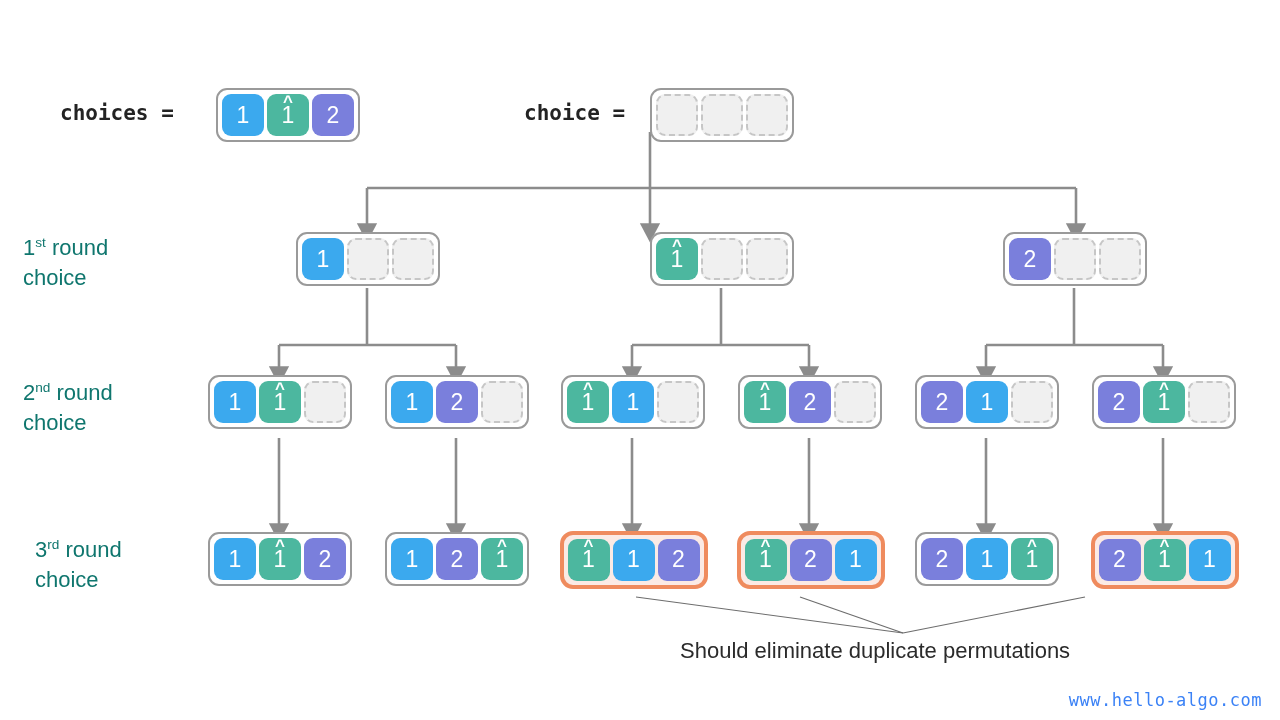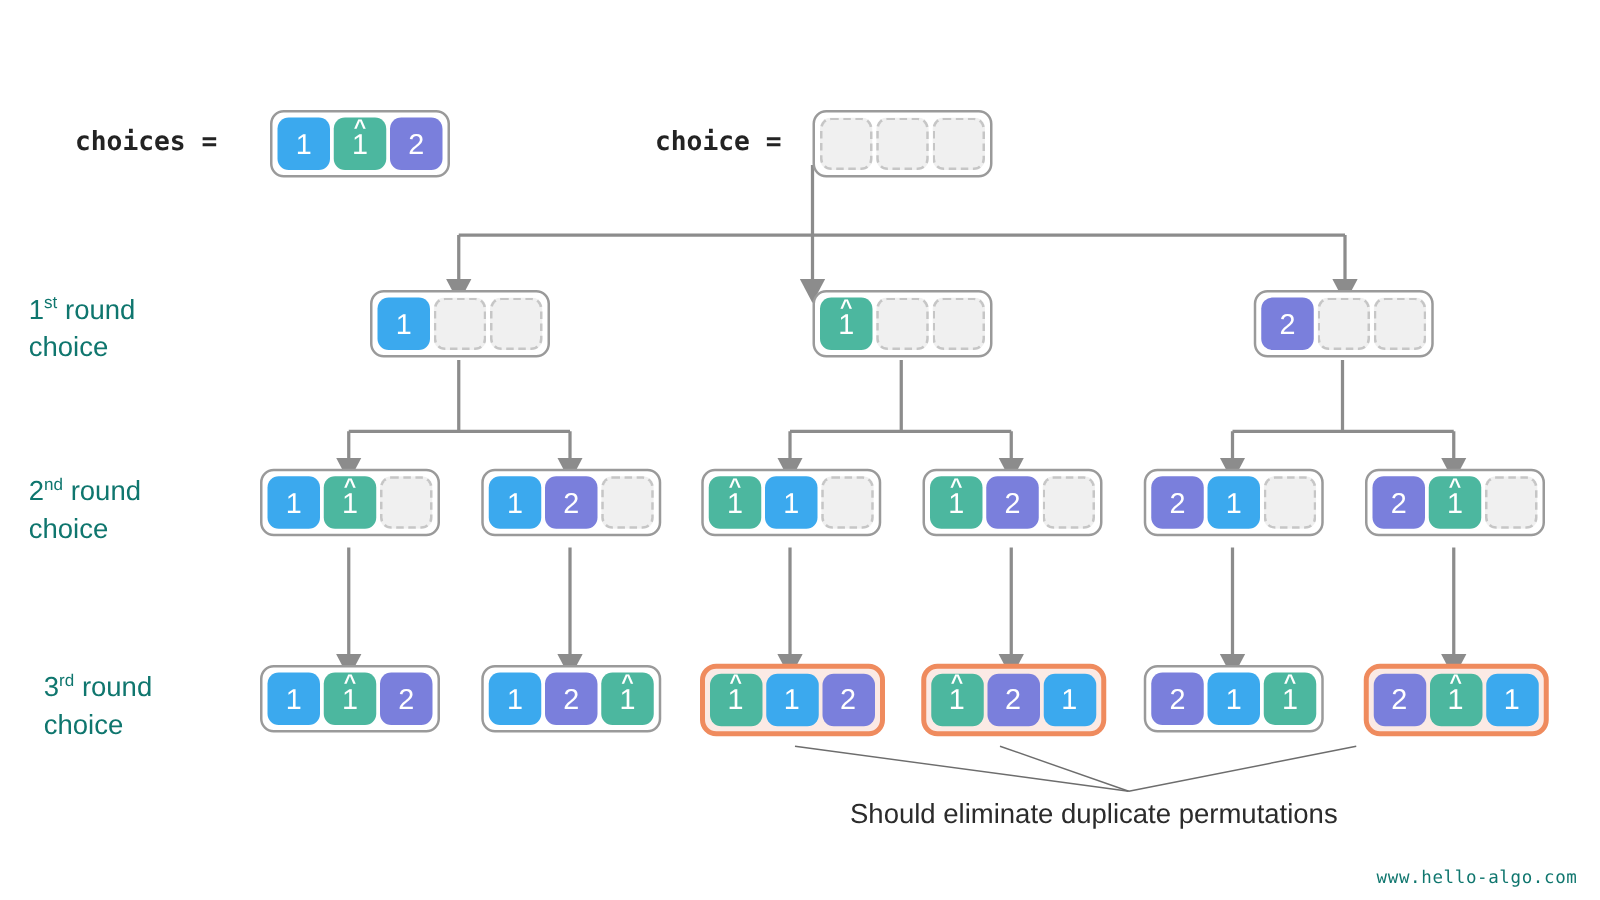--- a/index.html
+++ b/index.html
@@ -134,22 +134,22 @@
     white-space: nowrap;
     font-family: "Liberation Sans", sans-serif;
   }
 
   
   .watermark {
     position: absolute;
     right: 18px;
     bottom: 10px;
     font-family: "DejaVu Sans Mono", monospace;
-    font-size: 14px;
-    color: #0f766e;
+    font-size: 17px;
+    color: #3b82f6;
     letter-spacing: 0.5px;
   }
 </style>
 </head>
 <body>
 
 <div id="stage">
 
   <svg id="wires" viewBox="0 0 1280 720" width="1280" height="720">
     <defs>

